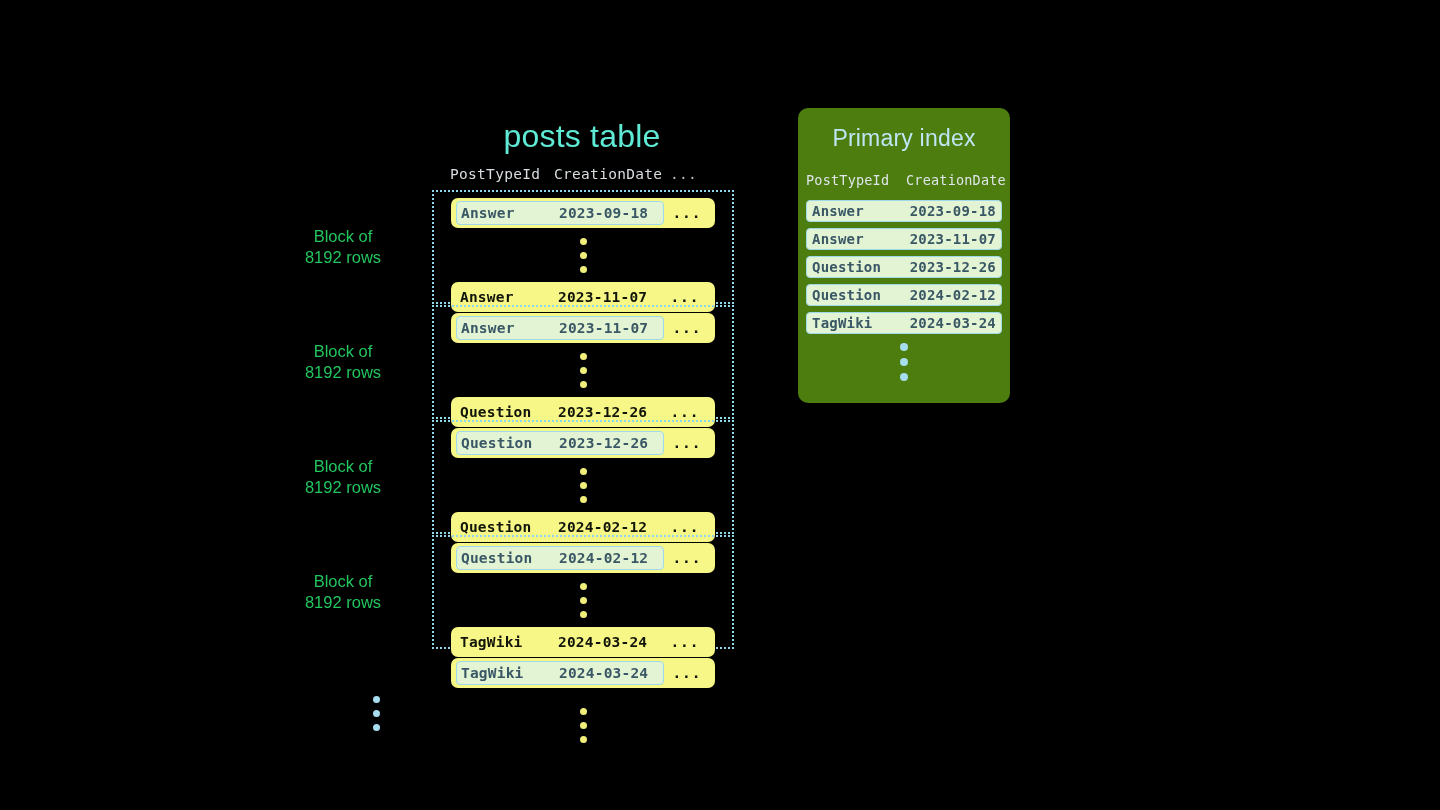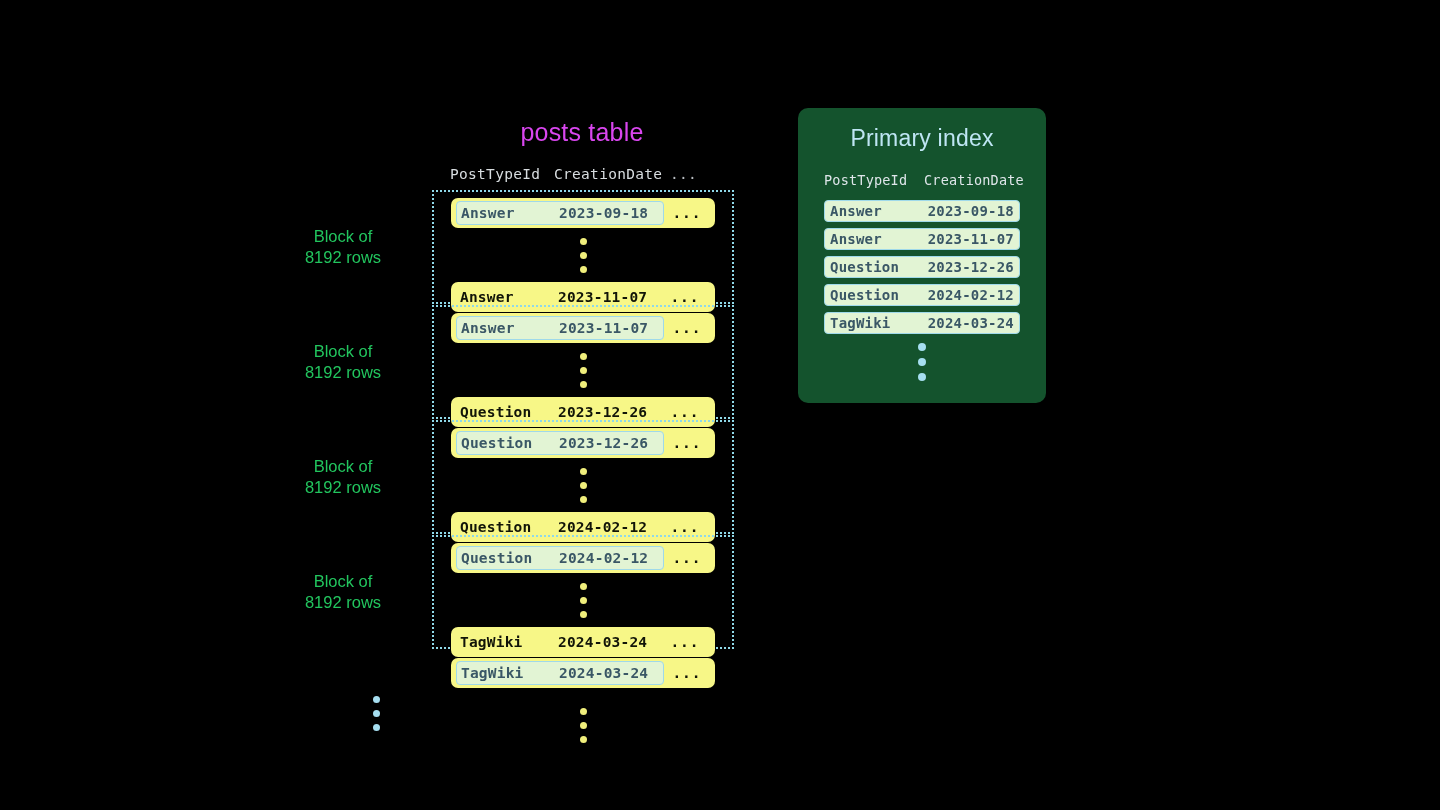--- a/index.html
+++ b/index.html
@@ -22,22 +22,22 @@
     top: 118px;
     width: 430px;
   }
 
   .table-title {
     position: absolute;
     left: 112px;
     top: 0px;
     width: 300px;
     text-align: center;
-    color: #d946ef;
-    font-size: 25px;
+    color: #5eead4;
+    font-size: 32px;
     font-weight: 400;
     letter-spacing: 0.2px;
     white-space: nowrap;
   }
 
   .col-headers {
     position: absolute;
     left: 130px;
     top: 48px;
     width: 284px;
@@ -164,23 +164,23 @@
     left: 42px;
     top: 568px;
     width: 28px;
   }
 
   
   #primary-index {
     position: absolute;
     left: 798px;
     top: 108px;
-    width: 248px;
+    width: 212px;
     height: 295px;
-    background: #14532d;
+    background: #4d7c0f;
     border-radius: 10px;
     box-sizing: border-box;
   }
   .idx-title {
     text-align: center;
     color: #bfe6f4;
     font-size: 23px;
     margin-top: 17px;
     letter-spacing: 0.2px;
   }

